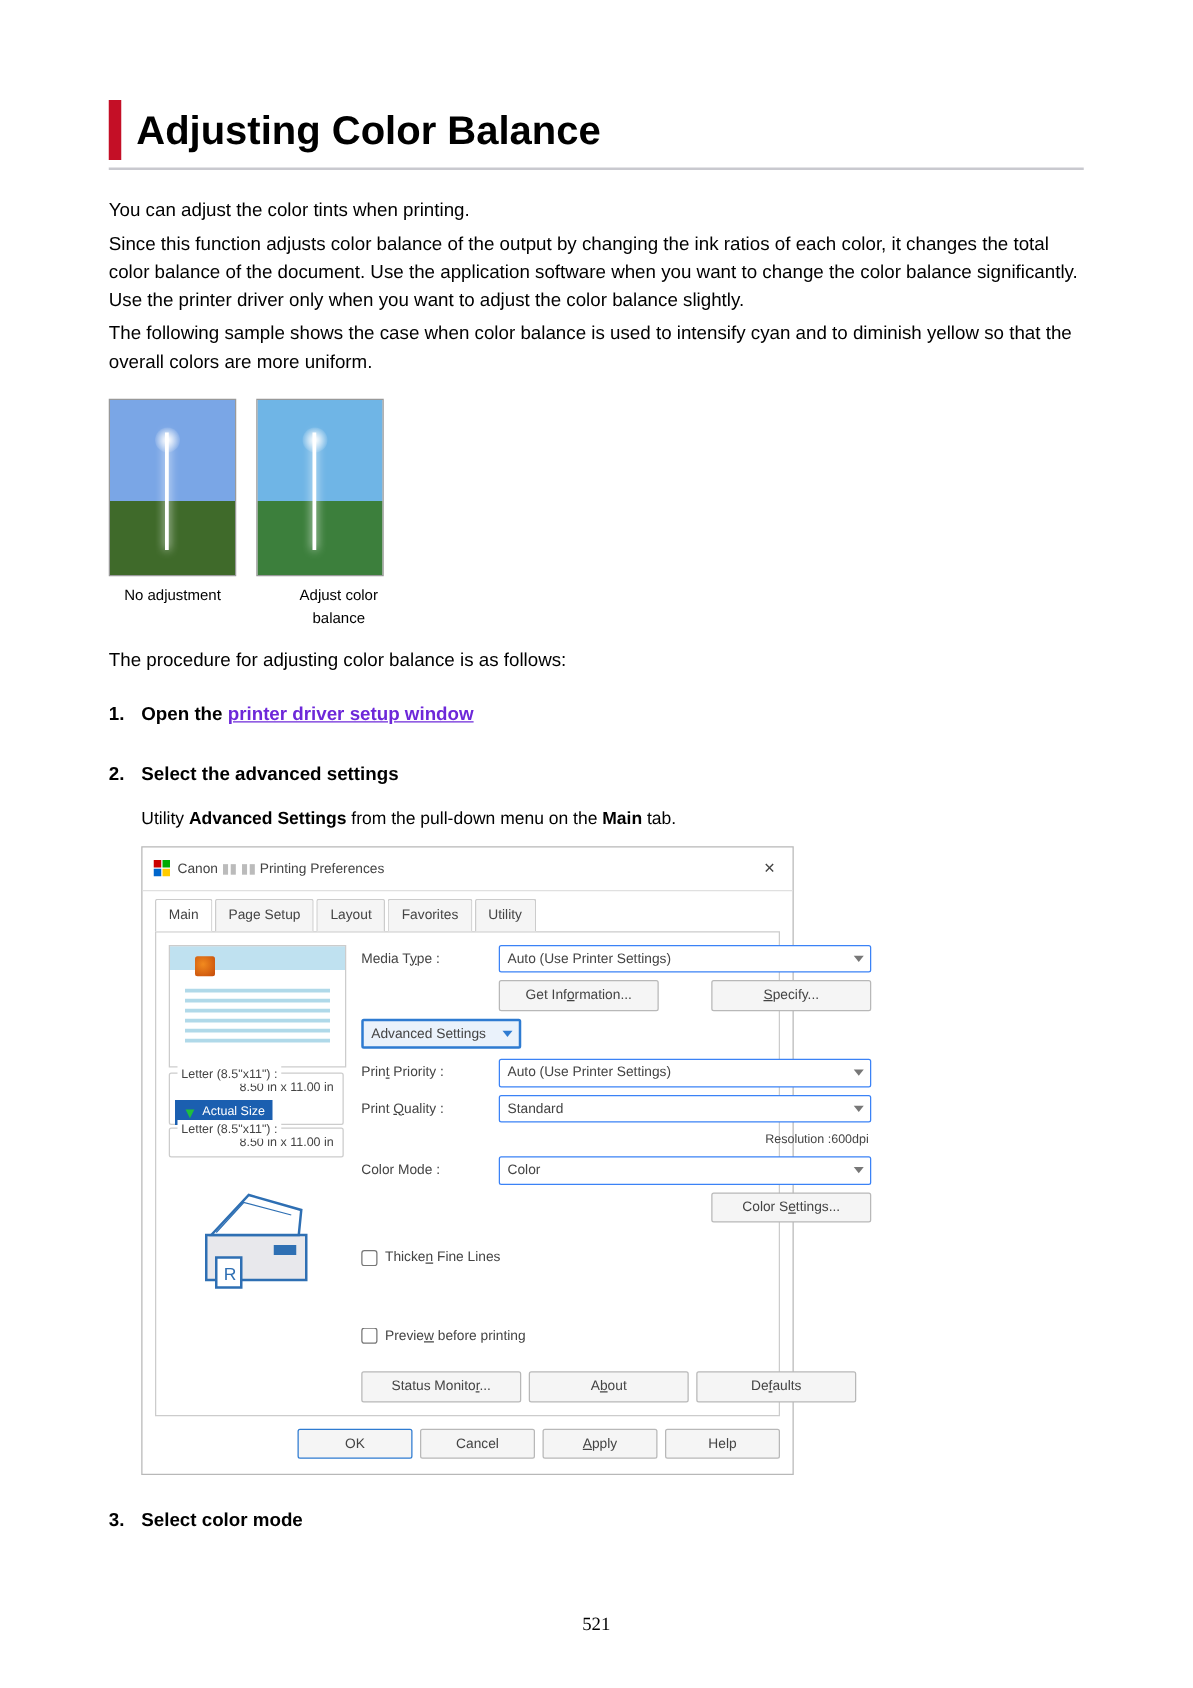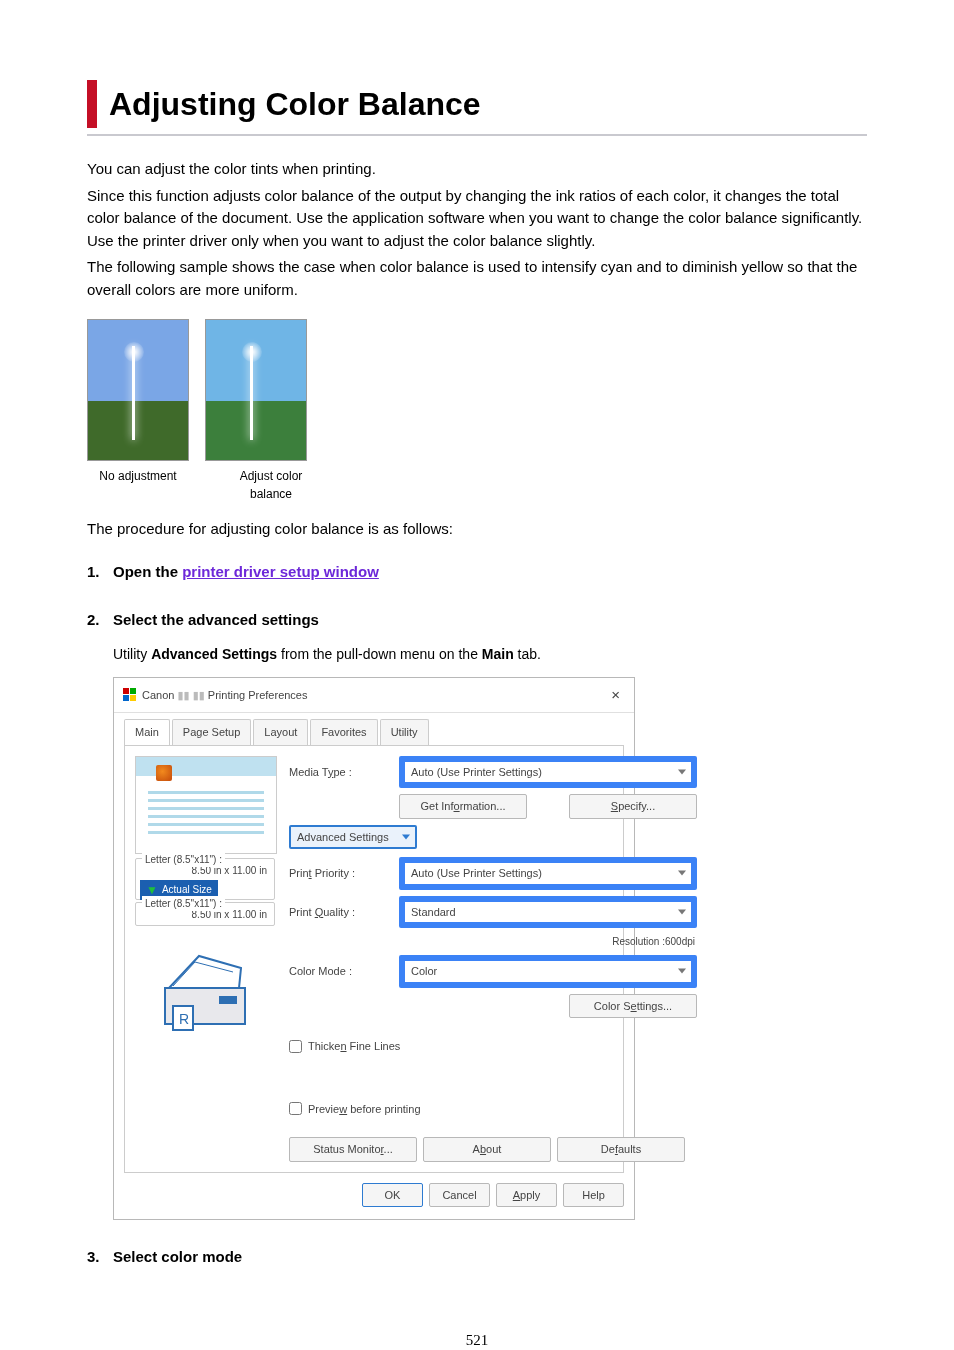--- a/index.html
+++ b/index.html
@@ -205,21 +205,21 @@
   .dlg-printer {
     width: 140px; height: 120px;
     display: flex; align-items: center; justify-content: center;
     margin-top: 4px;
   }
   .dlg-printer svg { width: 120px; height: 100px; }
   .dlg-right { flex: 1; }
   .dlg-row { display: flex; align-items: center; margin-bottom: 6px; gap: 6px; }
   .dlg-label { width: 104px; flex: 0 0 104px; }
   .dlg-select, .dlg-select2 {
-    border: 6px solid #3b82f6;
+    border: 1px solid #3b82f6;
     padding: 2px 18px 2px 6px;
     background: #fff;
     position: relative;
     flex: 1;
     border-radius: 2px;
     min-height: 14px;
   }
   .dlg-select::after, .dlg-select2::after {
     content: ""; position: absolute; right: 5px; top: 50%;
     width: 0; height: 0; border-left: 4px solid transparent; border-right: 4px solid transparent; border-top: 5px solid #777;
@@ -242,21 +242,21 @@
   .dlg-btn.wide { width: 128px; box-sizing: border-box; }
   .dlg-right .subrow { margin-left: 110px; display: flex; gap: 6px; margin-bottom: 6px;}
   .reso { text-align: right; font-size: 10px; padding-right: 2px; margin-bottom: 6px;}
   .chk { display: flex; align-items: center; gap: 6px; margin-bottom: 20px; }
   .chk input { margin: 0; }
   .dlg-bottom-btns { display: flex; gap: 6px; margin-top: 6px; }
   .dlg-footer {
     display: flex; gap: 6px; justify-content: flex-end;
     padding: 0 10px 12px 10px;
   }
-  .dlg-footer .dlg-btn { width: 61px; box-sizing: border-box; }
+  .dlg-footer .dlg-btn { width: 92px; box-sizing: border-box; }
   .dlg-footer .dlg-btn.default { border: 1.5px solid #2e7bd1; }
   .dot-u { text-decoration: underline; }
 </style>
 </head>
 <body>
 
 <div class="page">
   <div class="title-underline">
     <div class="title-wrap">
       <h1 class="title">Adjusting Color Balance</h1>

